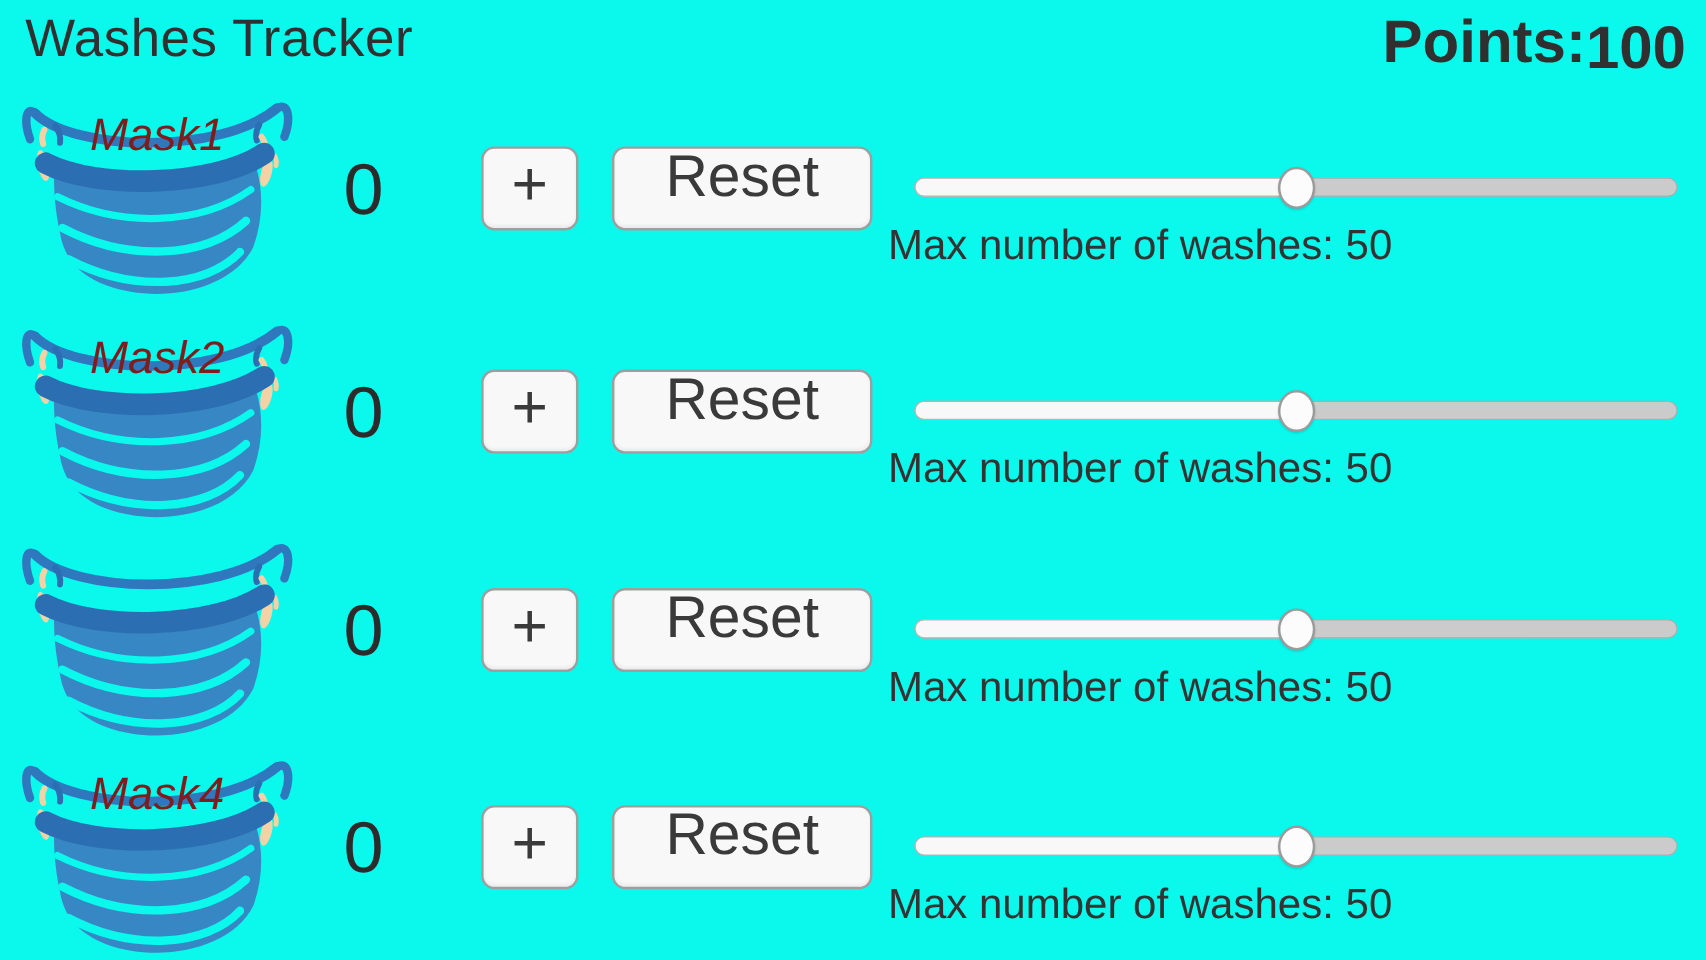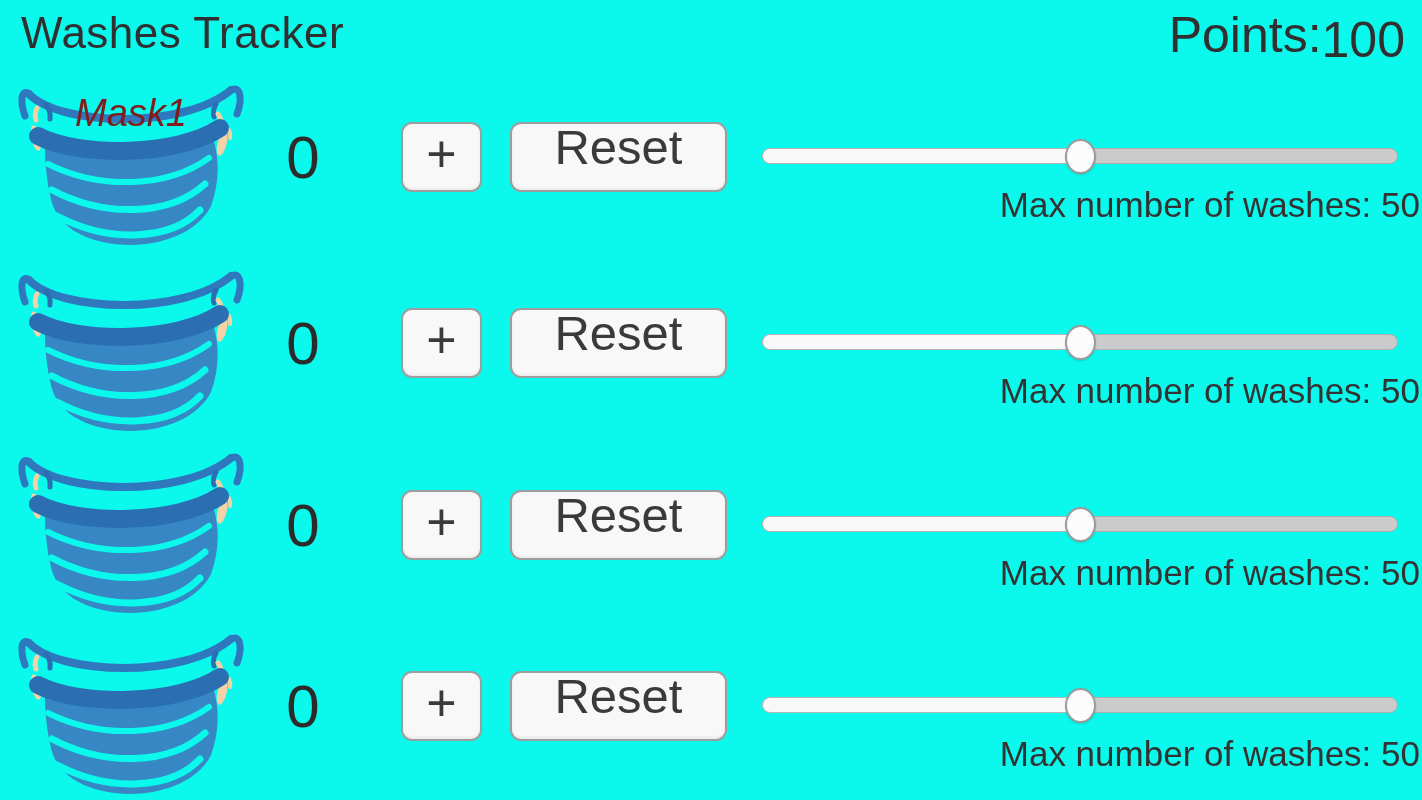--- a/index.html
+++ b/index.html
@@ -14,21 +14,21 @@
   }
 
   
   .page-title {
     position: absolute; left: 21px; top: 8px;
     font-size: 44px; font-weight: 400; color: #303030;
     letter-spacing: 0.5px;
   }
   .points {
     position: absolute; right: 17px; top: 6px;
-    font-size: 50px; color: #303030; white-space: nowrap;
+    font-size: 50px; color: #303030; white-space: nowrap; font-weight: bold;
   }
   .points .points-value { position: relative; top: 5px; }
 
   
   .row { position: absolute; left: 0; width: 1422px; height: 176px; }
 
   .mask-wrap { position: absolute; left: 15px; top: 0; width: 232px; height: 174px; }
   .mask-wrap svg { position: absolute; left: 0; top: 0; width: 232px; height: 174px; }
   .mask-label {
     position: absolute; left: 0; top: 14px; width: 232px;
@@ -68,21 +68,21 @@
   }
   .slider-thumb {
     position: absolute; top: 1px; width: 31px; height: 35px;
     left: calc(var(--p) * 1% - 15px);
     background: #FCFCFC; border: 2px solid #9B9B9B; border-radius: 50%;
     box-shadow: 0 1px 2px rgba(0,0,0,0.15);
   }
 
   .max-label {
     position: absolute; left: 740px; top: 107px; width: 680px;
-    text-align: right; font-size: 35px; color: #333333; white-space: nowrap;
+    text-align: left; font-size: 35px; color: #333333; white-space: nowrap;
   }
 </style>
 </head>
 <body>
 
 <svg width="0" height="0" style="position:absolute">
   <defs>
     <g id="mask-art">
 
       <path d="M14 16 C 45 48, 168 52, 216 12" fill="none" stroke="#2F78BE" stroke-width="8" stroke-linecap="round"></path>
@@ -127,20 +127,21 @@
     <div class="slider-thumb"></div>
   </div>
   <div class="max-label"><span>Max number of washes:</span> <span>50</span></div>
 </section>
 
 <section class="row" style="top:264px">
   <div class="mask-wrap">
     <svg viewBox="0 0 232 174">
         <use href="#mask-art"></use>
       </svg>
+    <div class="mask-label">Mask2</div>
   </div>
   <div class="count">0</div>
   <button class="btn btn-plus">+</button>
   <button class="btn btn-reset">Reset</button>
   <div class="slider" style="--p: 50;">
     <div class="slider-track"></div>
     <div class="slider-fill"></div>
     <div class="slider-thumb"></div>
   </div>
   <div class="max-label"><span>Max number of washes:</span> <span>50</span></div>
@@ -161,20 +162,21 @@
     <div class="slider-thumb"></div>
   </div>
   <div class="max-label"><span>Max number of washes:</span> <span>50</span></div>
 </section>
 
 <section class="row" style="top:627px">
   <div class="mask-wrap">
     <svg viewBox="0 0 232 174">
         <use href="#mask-art"></use>
       </svg>
+    <div class="mask-label">Mask4</div>
   </div>
   <div class="count">0</div>
   <button class="btn btn-plus">+</button>
   <button class="btn btn-reset">Reset</button>
   <div class="slider" style="--p: 50;">
     <div class="slider-track"></div>
     <div class="slider-fill"></div>
     <div class="slider-thumb"></div>
   </div>
   <div class="max-label"><span>Max number of washes:</span> <span>50</span></div>

